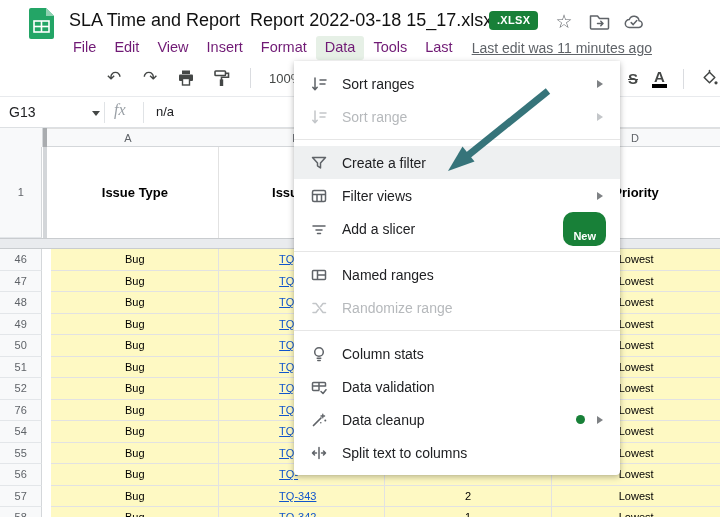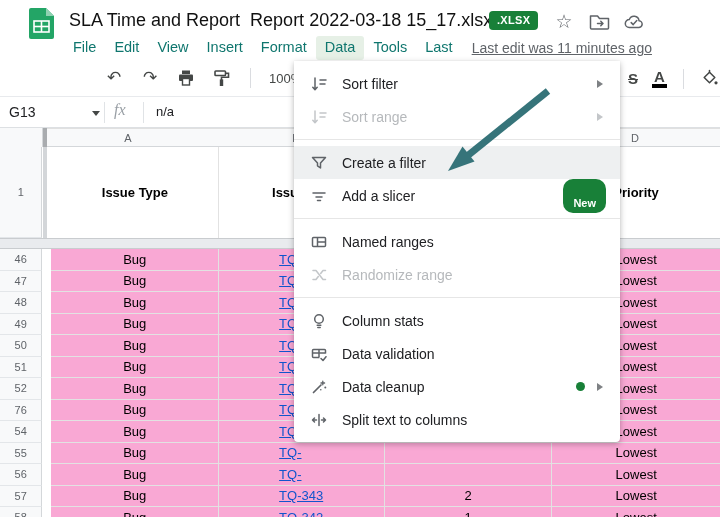--- a/index.html
+++ b/index.html
@@ -14,21 +14,21 @@
   .file-badge {
     position:absolute; left:489px; top:11px; background:#188038; color:#fff;
     font-size:11px; font-weight:bold; padding:3px 8px 4px; border-radius:4px; letter-spacing:.3px;
   }
   .tb-ico { position:absolute; top:11px; width:22px; height:22px; color:#5f6368; }
   .star { left:553px; font-size:19px; line-height:22px; text-align:center; }
   .folder { left:589px; }
   .cloud { left:623px; }
   
   .menubar { position:absolute; left:64px; top:36px; display:flex; align-items:center; }
-  .menubar .m { padding:3px 9px 5px; font-size:14.5px; color:#0f766e; border-radius:3px; cursor:default; }
+  .menubar .m { padding:3px 9px 5px; font-size:14.5px; color:#701a75; border-radius:3px; cursor:default; }
   .menubar .m.active { background:#e6f0e6; }
   .last-edit { margin-left:10px; font-size:14px; color:#5f6368; text-decoration:underline; }
   
   .toolbar {
     position:absolute; left:0; top:60px; width:720px; height:37px;
     border-bottom:1px solid #e8eaed; display:flex; align-items:center;
   }
   .toolbar .grp { display:flex; align-items:center; gap:16px; margin-left:104px; }
   .ticon { color:#444746; font-size:17px; line-height:20px; width:20px; text-align:center; }
   .tsep { width:1px; height:20px; background:#dadce0; margin:0 2px; }
@@ -57,22 +57,22 @@
   .hrow { position:absolute; left:0; top:147px; width:720px; height:91px; display:flex; }
   .hrow .gnum { height:91px; line-height:91px; }
   .hcell { background:#fff; border-right:1px solid #e2e2e2; display:flex; align-items:center; justify-content:center;
            font-weight:bold; font-size:13px; color:#000; }
   .freezeband { position:absolute; left:0; top:238px; width:720px; height:11px; background:#e9ebee;
                 border-top:1px solid #c9cccf; border-bottom:1px solid #c9cccf; }
   .rows { position:absolute; left:0; top:249px; width:720px; }
   .grow { display:flex; height:21.5px; }
   .gnum { width:43px; background:#f8f9fa; border-right:1px solid #d4d7da; border-bottom:1px solid #e3e6e9;
           font-size:11px; color:#5f6368; text-align:center; line-height:21px; }
-  .gc { border-right:1px solid #e2e2e2; border-bottom:1px solid #e2e2e2; background:#f9a8d4;
-        font-size:13px; color:#000; display:flex; align-items:center; justify-content:center; }
+  .gc { border-right:1px solid #e2e2e2; border-bottom:1px solid #e2e2e2; background:#fef9c3;
+        font-size:11px; color:#000; display:flex; align-items:center; justify-content:center; }
   .cA { width:170px;margin-left:9px; } .cB { width:167px; justify-content:flex-start; padding-left:60px; }
   .cC { width:170px; } .cD { width:170px; border-right:none; }
   .link { color:#1155cc; text-decoration:underline; cursor:pointer; }
   
   .popup { position:absolute; left:294px; top:61px; width:326px; background:#fff; z-index:10;
            padding:6px 0; border-radius:0 0 4px 4px;
            box-shadow:0 2px 6px rgba(0,0,0,.28), 0 0 1px rgba(0,0,0,.12); }
   .mi { height:33px; display:flex; align-items:center; padding:0 14px 0 16px; cursor:default; }
   .mi.hl { background:#eef0f1; }
   .mi .ic { width:18px; height:18px; margin-right:14px; flex:none; }
@@ -310,37 +310,45 @@
         <div class="gc cD">Lowest</div>
       </div>
   </div>
 
   <div class="popup">
     <div class="mi">
       <svg class="ic" viewBox="0 0 18 18" fill="none" stroke="#5f6368" stroke-width="1.5">
         <path d="M5 3v11.5M2.8 12.3L5 14.7l2.2-2.4" stroke-linecap="round" stroke-linejoin="round"></path>
         <path d="M10 5h6M10 9h5" stroke-linecap="round"></path>
       </svg>
-      <span class="lbl">Sort filter</span>
+      <span class="lbl">Sort ranges</span>
       <span class="subarrow"></span>
     </div>
     <div class="mi dis">
       <svg class="ic" viewBox="0 0 18 18" fill="none" stroke="#c3c6c9" stroke-width="1.5">
         <path d="M5 3v11.5M2.8 12.3L5 14.7l2.2-2.4" stroke-linecap="round" stroke-linejoin="round"></path>
         <path d="M10 5h6M10 9h5" stroke-linecap="round"></path>
       </svg>
       <span class="lbl">Sort range</span>
       <span class="subarrow"></span>
     </div>
     <div class="mdiv"></div>
     <div class="mi hl">
       <svg class="ic" viewBox="0 0 18 18" fill="none" stroke="#5f6368" stroke-width="1.5">
         <path d="M2.5 3.5h13l-5 5.6v4.9l-3-2.2V9.1z" stroke-linejoin="round"></path>
       </svg>
       <span class="lbl">Create a filter</span>
+    </div>
+    <div class="mi">
+      <svg class="ic" viewBox="0 0 18 18" fill="none" stroke="#5f6368" stroke-width="1.5">
+        <rect x="2.5" y="3.5" width="13" height="11" rx="1.5"></rect>
+        <path d="M2.5 7.5h13M7 7.5V14.5M11.5 7.5V14.5"></path>
+      </svg>
+      <span class="lbl">Filter views</span>
+      <span class="subarrow"></span>
     </div>
     <div class="mi">
       <svg class="ic" viewBox="0 0 18 18" fill="none" stroke="#5f6368" stroke-width="1.5">
         <path d="M3 6h12M6 10h6M7.5 13.5h3" stroke-linecap="round"></path>
       </svg>
       <span class="lbl">Add a slicer</span>
       <span class="newpill">New</span>
     </div>
     <div class="mdiv"></div>
     <div class="mi">

